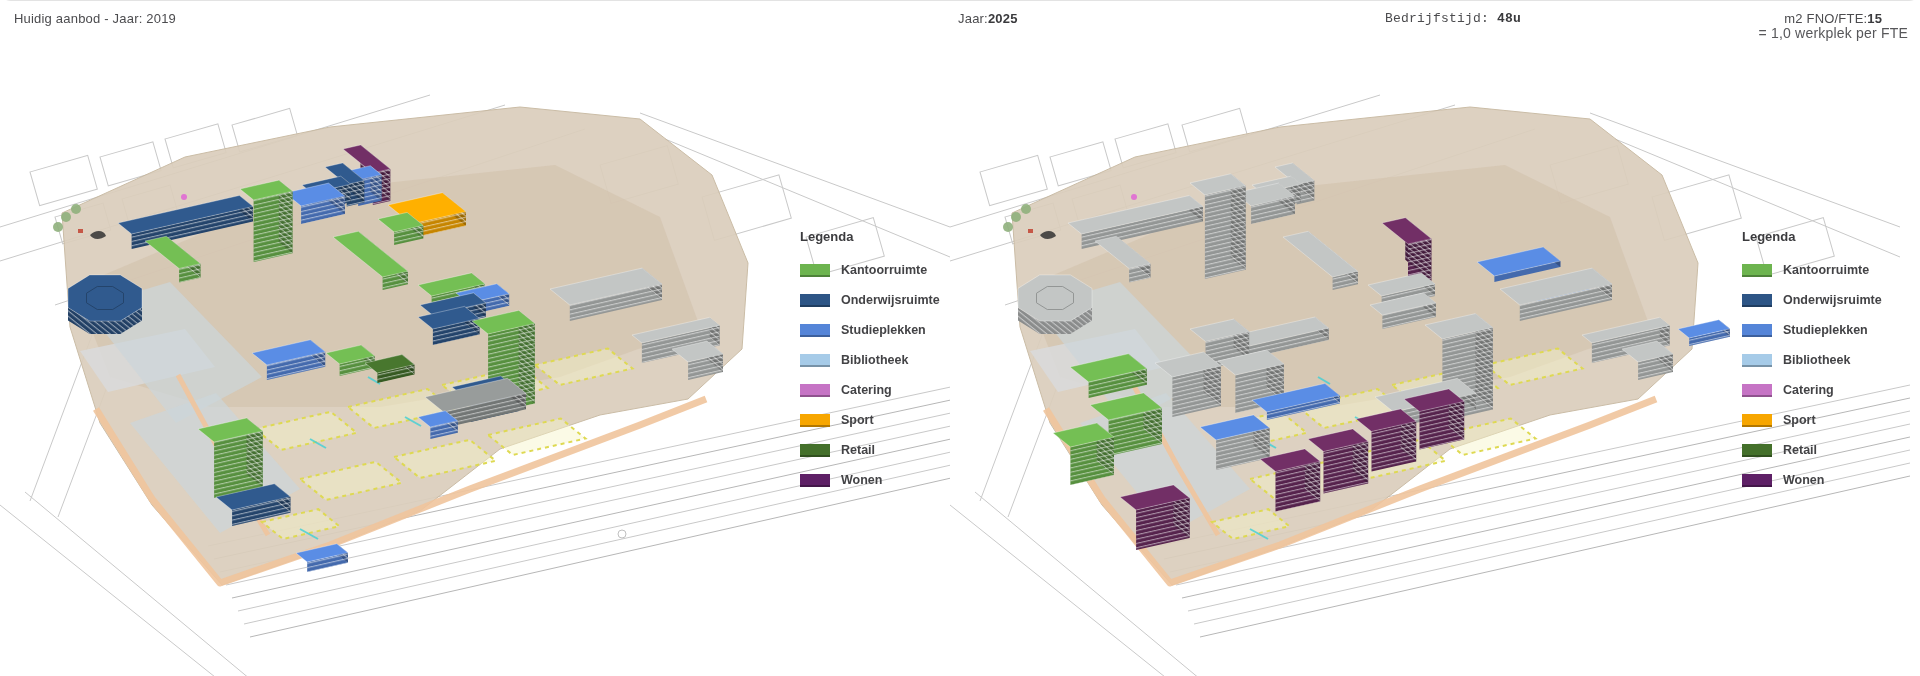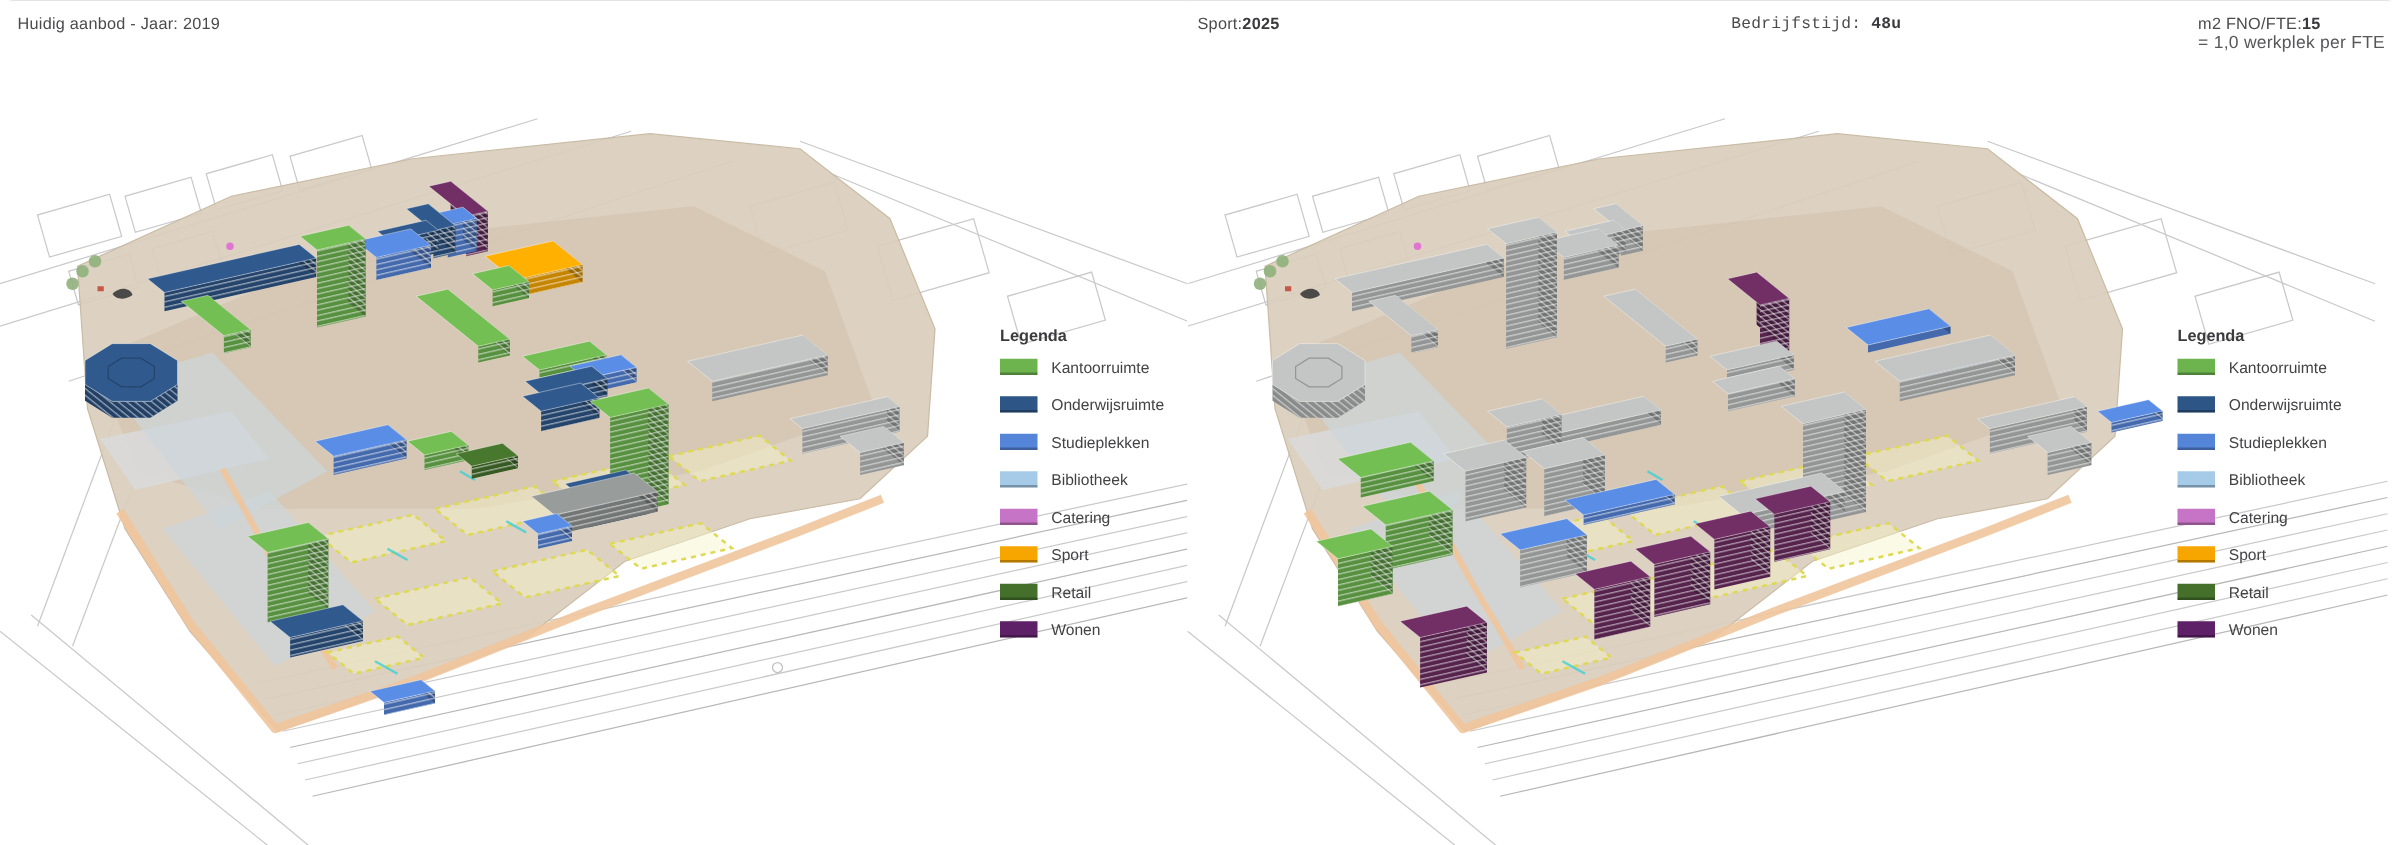--- a/index.html
+++ b/index.html
@@ -7,27 +7,27 @@
   .stage{position:relative;width:1920px;height:656px;background:#fff;border-top:1px solid #e3e3e3;box-sizing:border-box;border-radius:11px;}
   .panel{position:absolute;top:0;height:676px;background:#fff;}
   #panel-left{left:0;width:950px;}
   #panel-right{left:950px;width:970px;}
   .map{position:absolute;top:76px;left:0;}
   .hdr-text{position:absolute;top:10px;font-size:13px;letter-spacing:.2px;color:#4b4b4e;white-space:nowrap;}
   .hdr-text b{color:#3a3a3d;}
   #hdr-left{left:14px;}
   #hdr-year{left:8px;}
   #hdr-bedrijf{left:435px;font-family:Liberation Mono, monospace;}
-  #hdr-fno{right:12px;text-align:left;line-height:15px;margin-left:44px;}
+  #hdr-fno{right:12px;text-align:center;line-height:15px;margin-left:44px;}
   #hdr-fno .note{font-size:14px;color:#57575a;}
-  .legend{position:absolute;top:228px;width:180px;margin-top:32px;}
+  .legend{position:absolute;top:228px;width:180px;}
   #legend-left{left:800px;}
   #legend-right{left:792px;}
   .lg-title{font-size:13px;font-weight:bold;color:#3b3b3e;margin-bottom:11px;}
-  .lg-item{display:flex;align-items:flex-start;height:30px;}
+  .lg-item{display:flex;align-items:center;height:30px;font-weight:bold;}
   .sw{width:30px;height:13px;margin-right:11px;border-bottom:2px solid rgba(0,0,0,.28);box-sizing:border-box;flex:0 0 auto;}
   .lg-label{font-size:12.5px;color:#434346;}
 </style>
 </head>
 <body>
 
 <div class="stage">
 
   <div class="panel" id="panel-left">
     <div class="hdr-text" id="hdr-left">Huidig aanbod - Jaar: 2019</div>
@@ -271,21 +271,21 @@
           </div>
           <div class="lg-item">
             <div class="sw" style="background: rgb(94, 32, 102);"></div>
             <div class="lg-label">Wonen</div>
           </div>
         </div>
     </div>
   </div>
 
   <div class="panel" id="panel-right">
-    <div class="hdr-text" id="hdr-year"><span>Sport:</span><b>2025</b></div>
+    <div class="hdr-text" id="hdr-year"><span>Jaar:</span><b>2025</b></div>
     <div class="hdr-text" id="hdr-bedrijf"><span>Bedrijfstijd: </span><b>48u</b></div>
     <div class="hdr-text" id="hdr-fno">
       <div><span>m2 FNO/FTE:</span><b>15</b></div>
       <div class="note">= 1,0 werkplek per FTE</div>
     </div>
     <svg class="map" id="map-right" width="970" height="600" viewBox="0 0 970 600">
         <defs>
           <pattern id="Rs1" width="6" height="4.2" patternUnits="userSpaceOnUse" patternTransform="rotate(-12.8)">
             <rect width="6" height="1.1" fill="#ffffff" opacity="0.5"></rect>
           </pattern>

